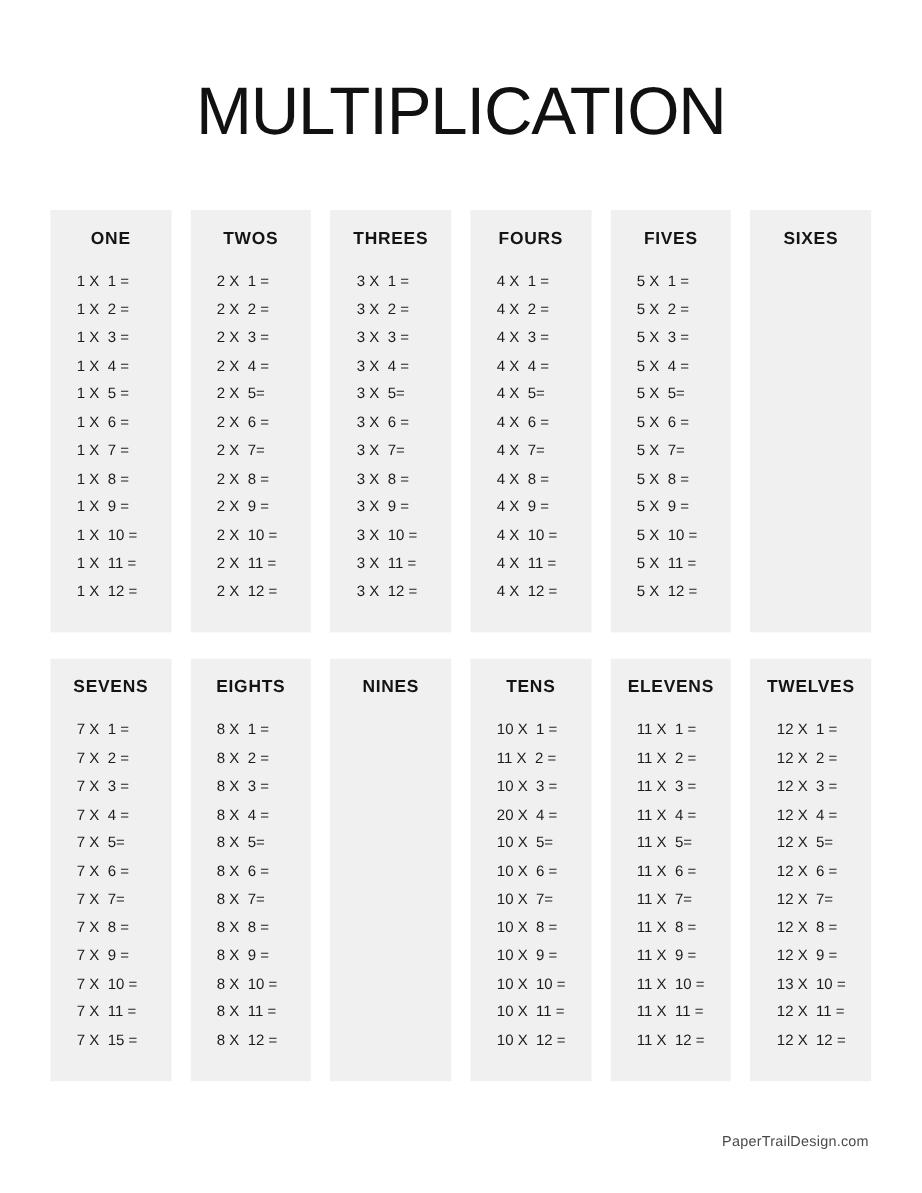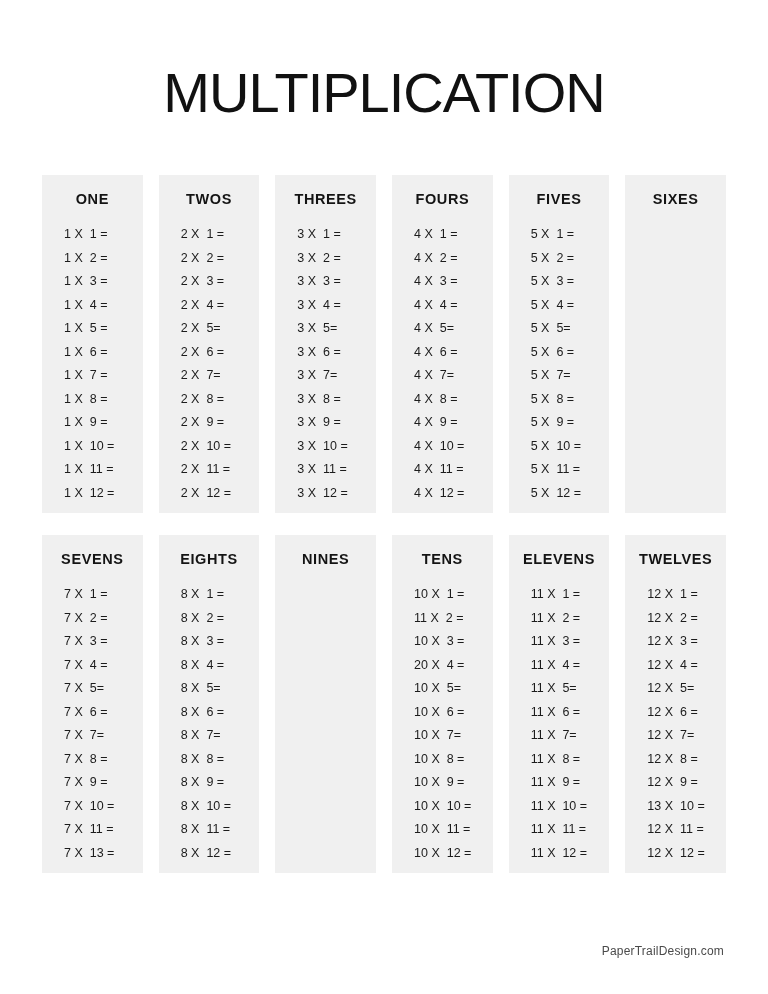--- a/index.html
+++ b/index.html
@@ -39,21 +39,21 @@
     flex-direction: column;
     gap: 22px;
   }
   .row {
     display: flex;
     gap: 16px;
   }
   .card {
     flex: 1 1 0;
     background: #f0f0f0;
-    padding: 16px 0 8px 0;
+    padding: 16px 0 22px 0;
     box-sizing: border-box;
   }
   .card-title {
     text-align: center;
     font-size: 14.5px;
     font-weight: bold;
     letter-spacing: 0.6px;
     color: #141414;
     margin-bottom: 16px;
   }
@@ -192,21 +192,21 @@
           <div class="line">7 X  2 =</div>
           <div class="line">7 X  3 =</div>
           <div class="line">7 X  4 =</div>
           <div class="line">7 X  5=</div>
           <div class="line">7 X  6 =</div>
           <div class="line">7 X  7=</div>
           <div class="line">7 X  8 =</div>
           <div class="line">7 X  9 =</div>
           <div class="line">7 X  10 =</div>
           <div class="line">7 X  11 =</div>
-          <div class="line">7 X  13 =</div>
+          <div class="line">7 X  15 =</div>
         </div>
       </div>
 
       <div class="card">
         <div class="card-title">EIGHTS</div>
         <div class="lines">
           <div class="line">8 X  1 =</div>
           <div class="line">8 X  2 =</div>
           <div class="line">8 X  3 =</div>
           <div class="line">8 X  4 =</div>

